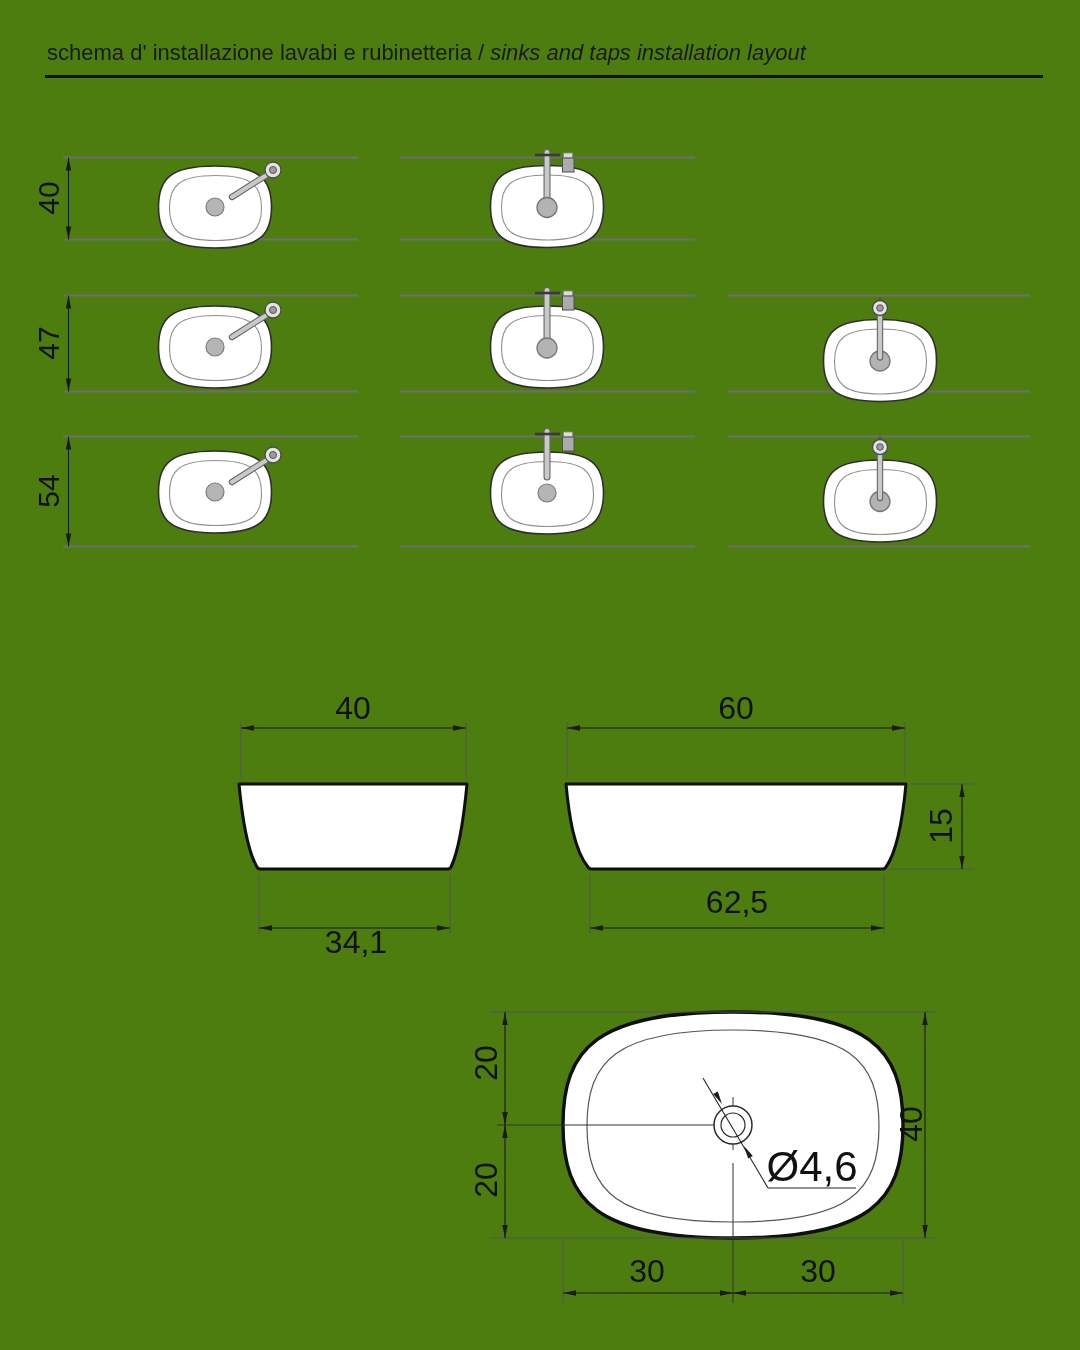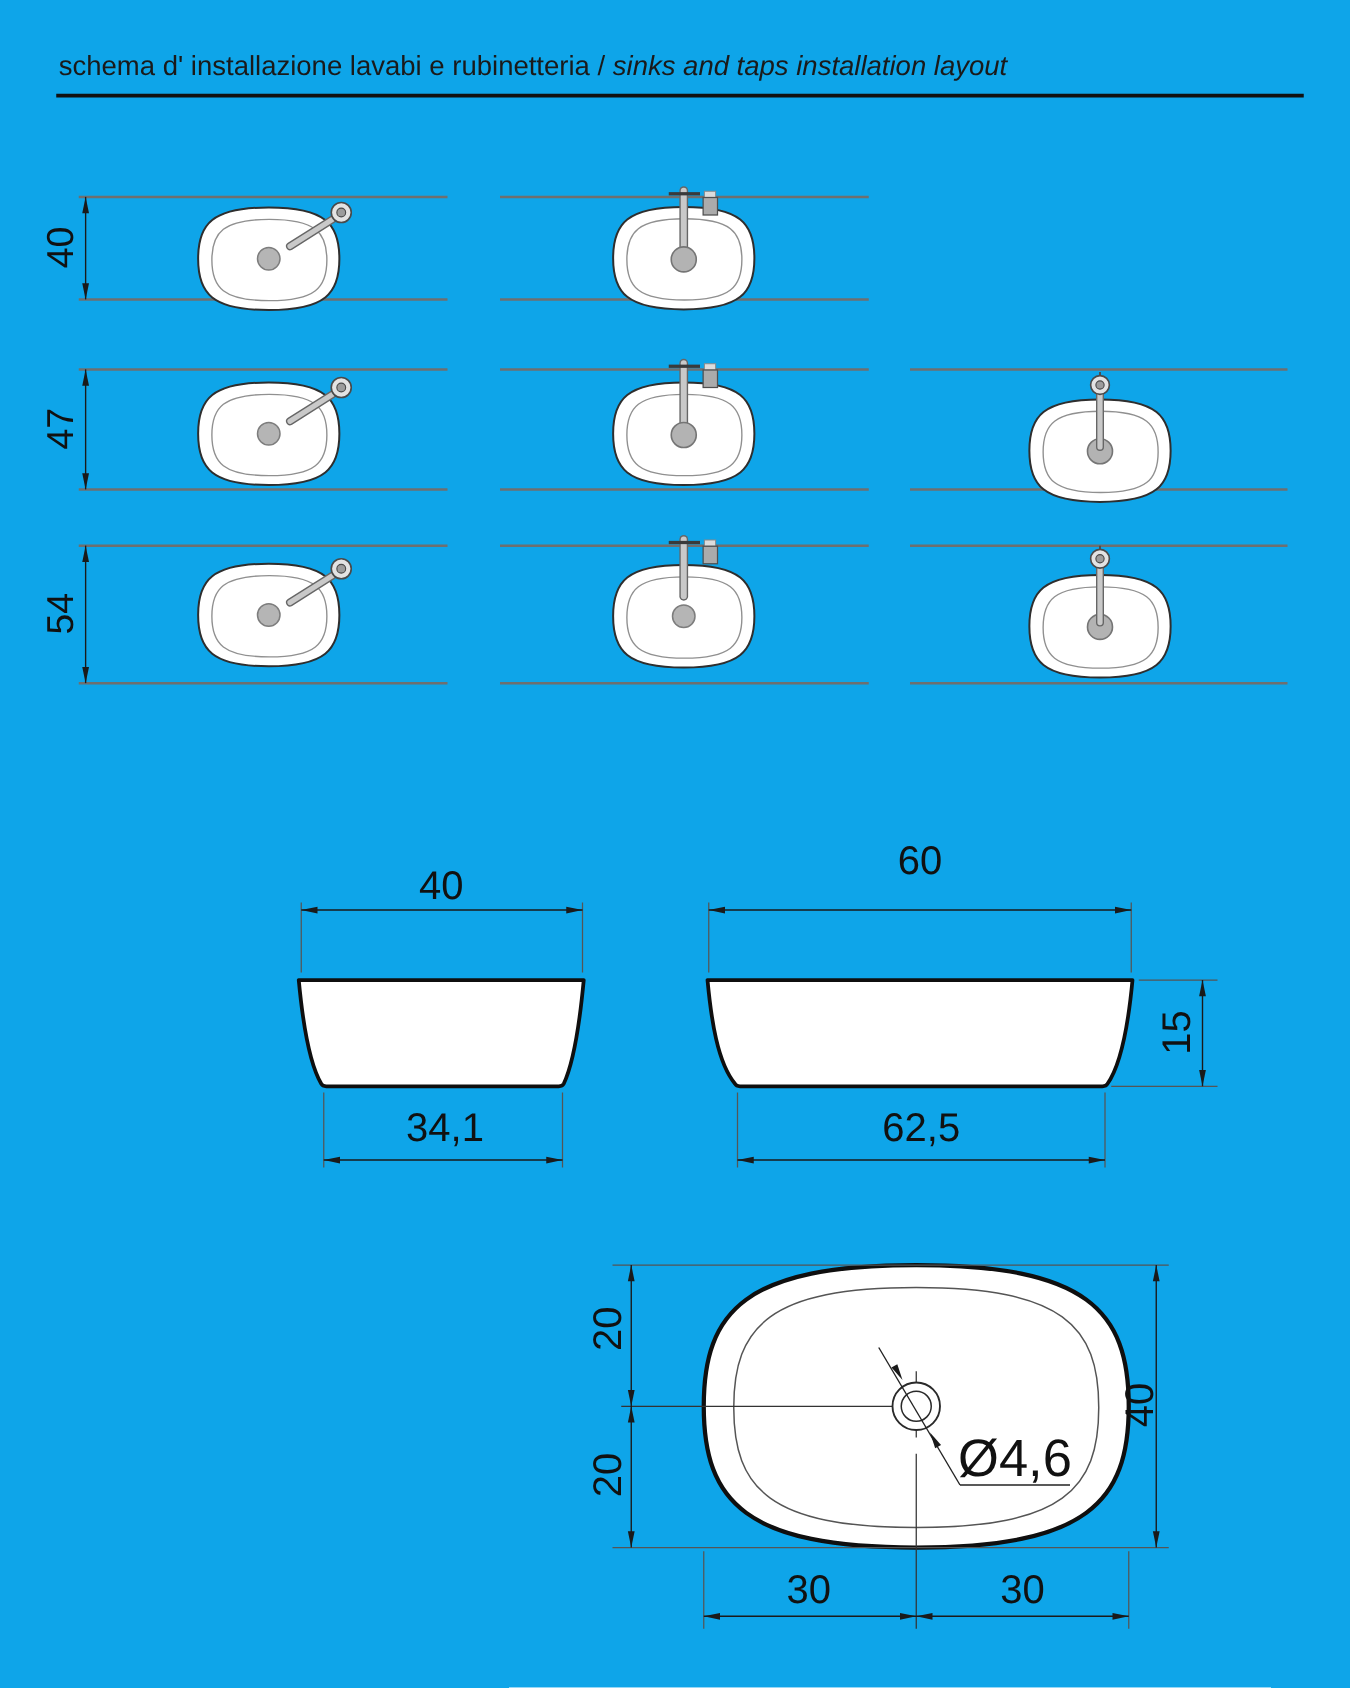--- a/index.html
+++ b/index.html
@@ -1,16 +1,16 @@
 <!DOCTYPE html>
 <html><head>
 <meta charset="utf-8">
 <style>
   html,body{margin:0;padding:0;background:#ffffff;}
-  .canvas{position:relative;width:1080px;height:1350px;background:#0ea5e9;overflow:hidden;
+  .canvas{position:relative;width:1080px;height:1350px;background:#4d7c0f;overflow:hidden;
           font-family:"Liberation Sans",sans-serif;}
   .title{position:absolute;left:47px;top:40px;font-size:22px;color:#1a1a1a;white-space:nowrap;}
   .title .en{font-style:italic;}
   .rule{position:absolute;left:45px;top:75px;width:998px;height:3px;background:#111;}
   svg{position:absolute;left:0;top:0;}
   .lbl{position:absolute;font-size:32px;color:#111;white-space:nowrap;
        transform:translate(-50%,-50%);line-height:1;}
   .lbl.rot{transform:translate(-50%,-50%) rotate(-90deg);}
   .lbl.sm{font-size:30px;}
 </style>
@@ -170,22 +170,22 @@
       <line x1="768" y1="1188" x2="856" y2="1188" stroke="#222" stroke-width="1.1" stroke-linecap="butt"></line>
       <polygon points="722,1104 713.161731409782,1094.091669750802 717.838268590218,1091.3916697508023" fill="#1a1a1a"></polygon>
       <polygon points="744,1146 752.838268590218,1155.908330249198 748.161731409782,1158.6083302491977" fill="#1a1a1a"></polygon>
     </svg>
 
   <div class="lbl rot sm" style="left:49px;top:198px">40</div>
   <div class="lbl rot sm" style="left:49px;top:343px">47</div>
   <div class="lbl rot sm" style="left:49px;top:491px">54</div>
 
   <div class="lbl" style="left:353px;top:708px">40</div>
-  <div class="lbl" style="left:356px;top:902px">34,1</div>
-  <div class="lbl" style="left:736px;top:688px">60</div>
+  <div class="lbl" style="left:356px;top:942px">34,1</div>
+  <div class="lbl" style="left:736px;top:708px">60</div>
   <div class="lbl" style="left:737px;top:902px">62,5</div>
   <div class="lbl rot" style="left:941px;top:826px">15</div>
 
   <div class="lbl rot" style="left:486px;top:1063px">20</div>
   <div class="lbl rot" style="left:486px;top:1180px">20</div>
   <div class="lbl rot" style="left:911px;top:1124px">40</div>
   <div class="lbl" style="left:647px;top:1271px">30</div>
   <div class="lbl" style="left:818px;top:1271px">30</div>
   <div class="lbl" style="left:812px;top:1167px;font-size:42px">Ø4,6</div>
 </div>

